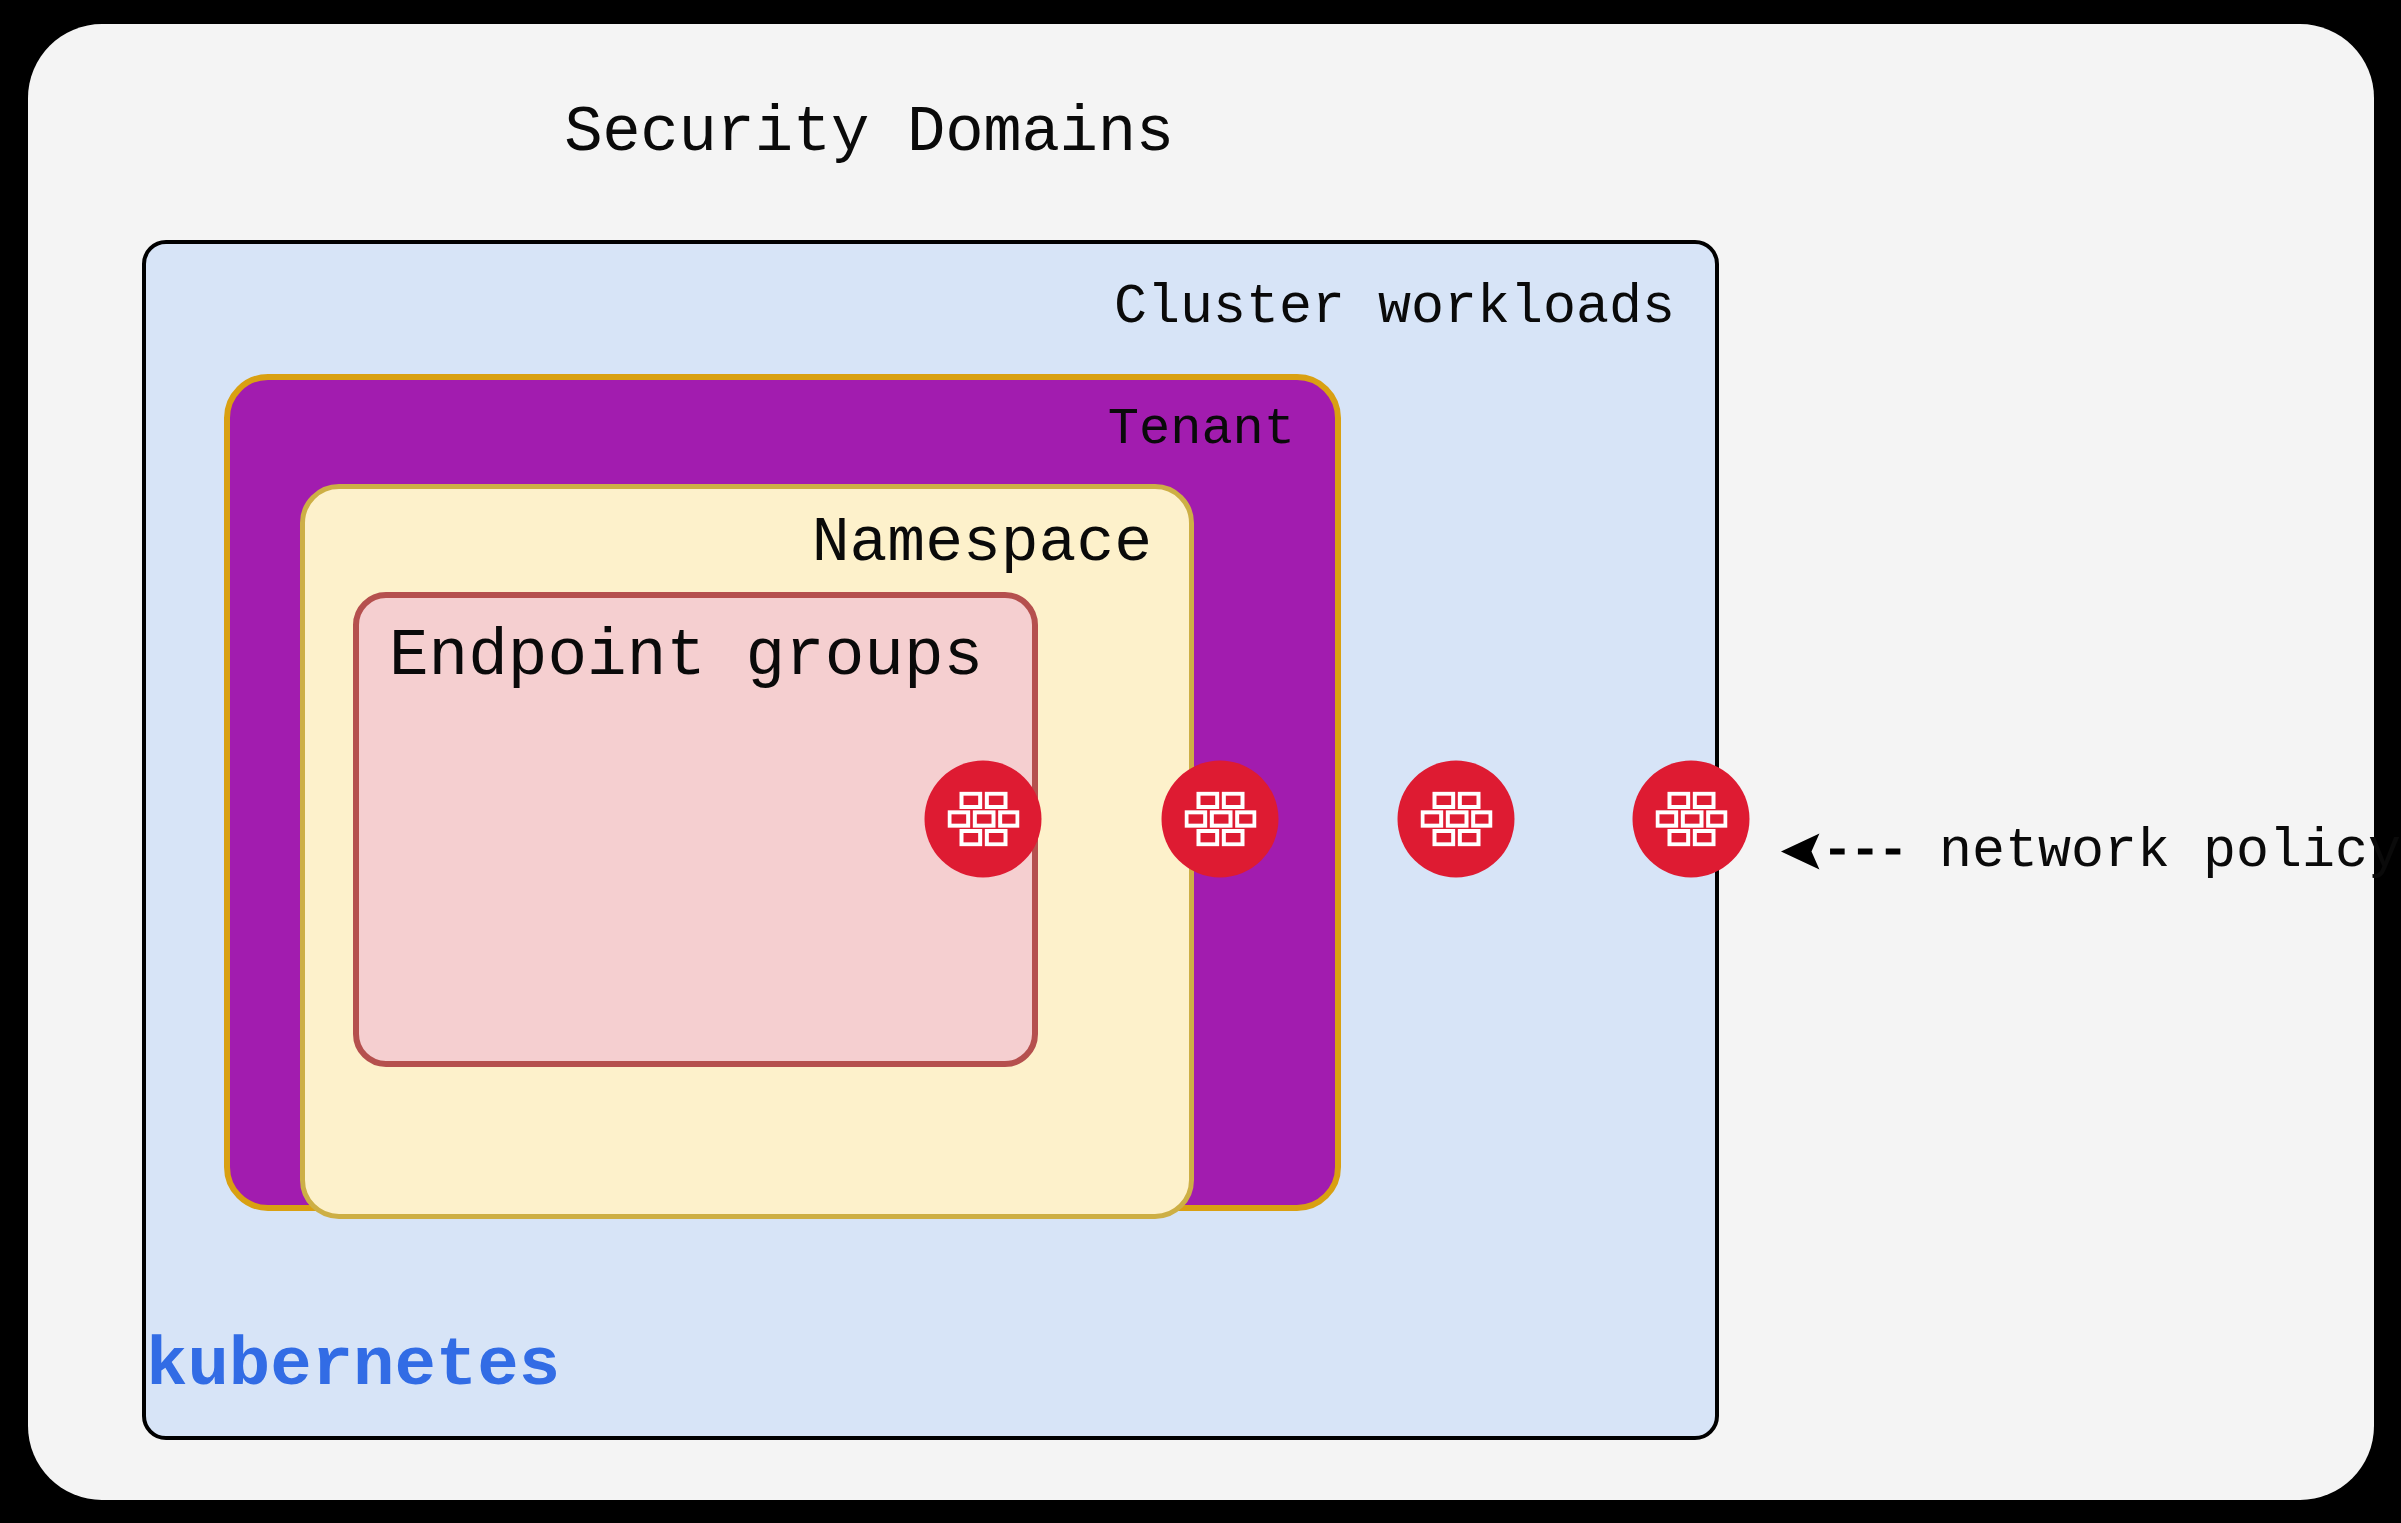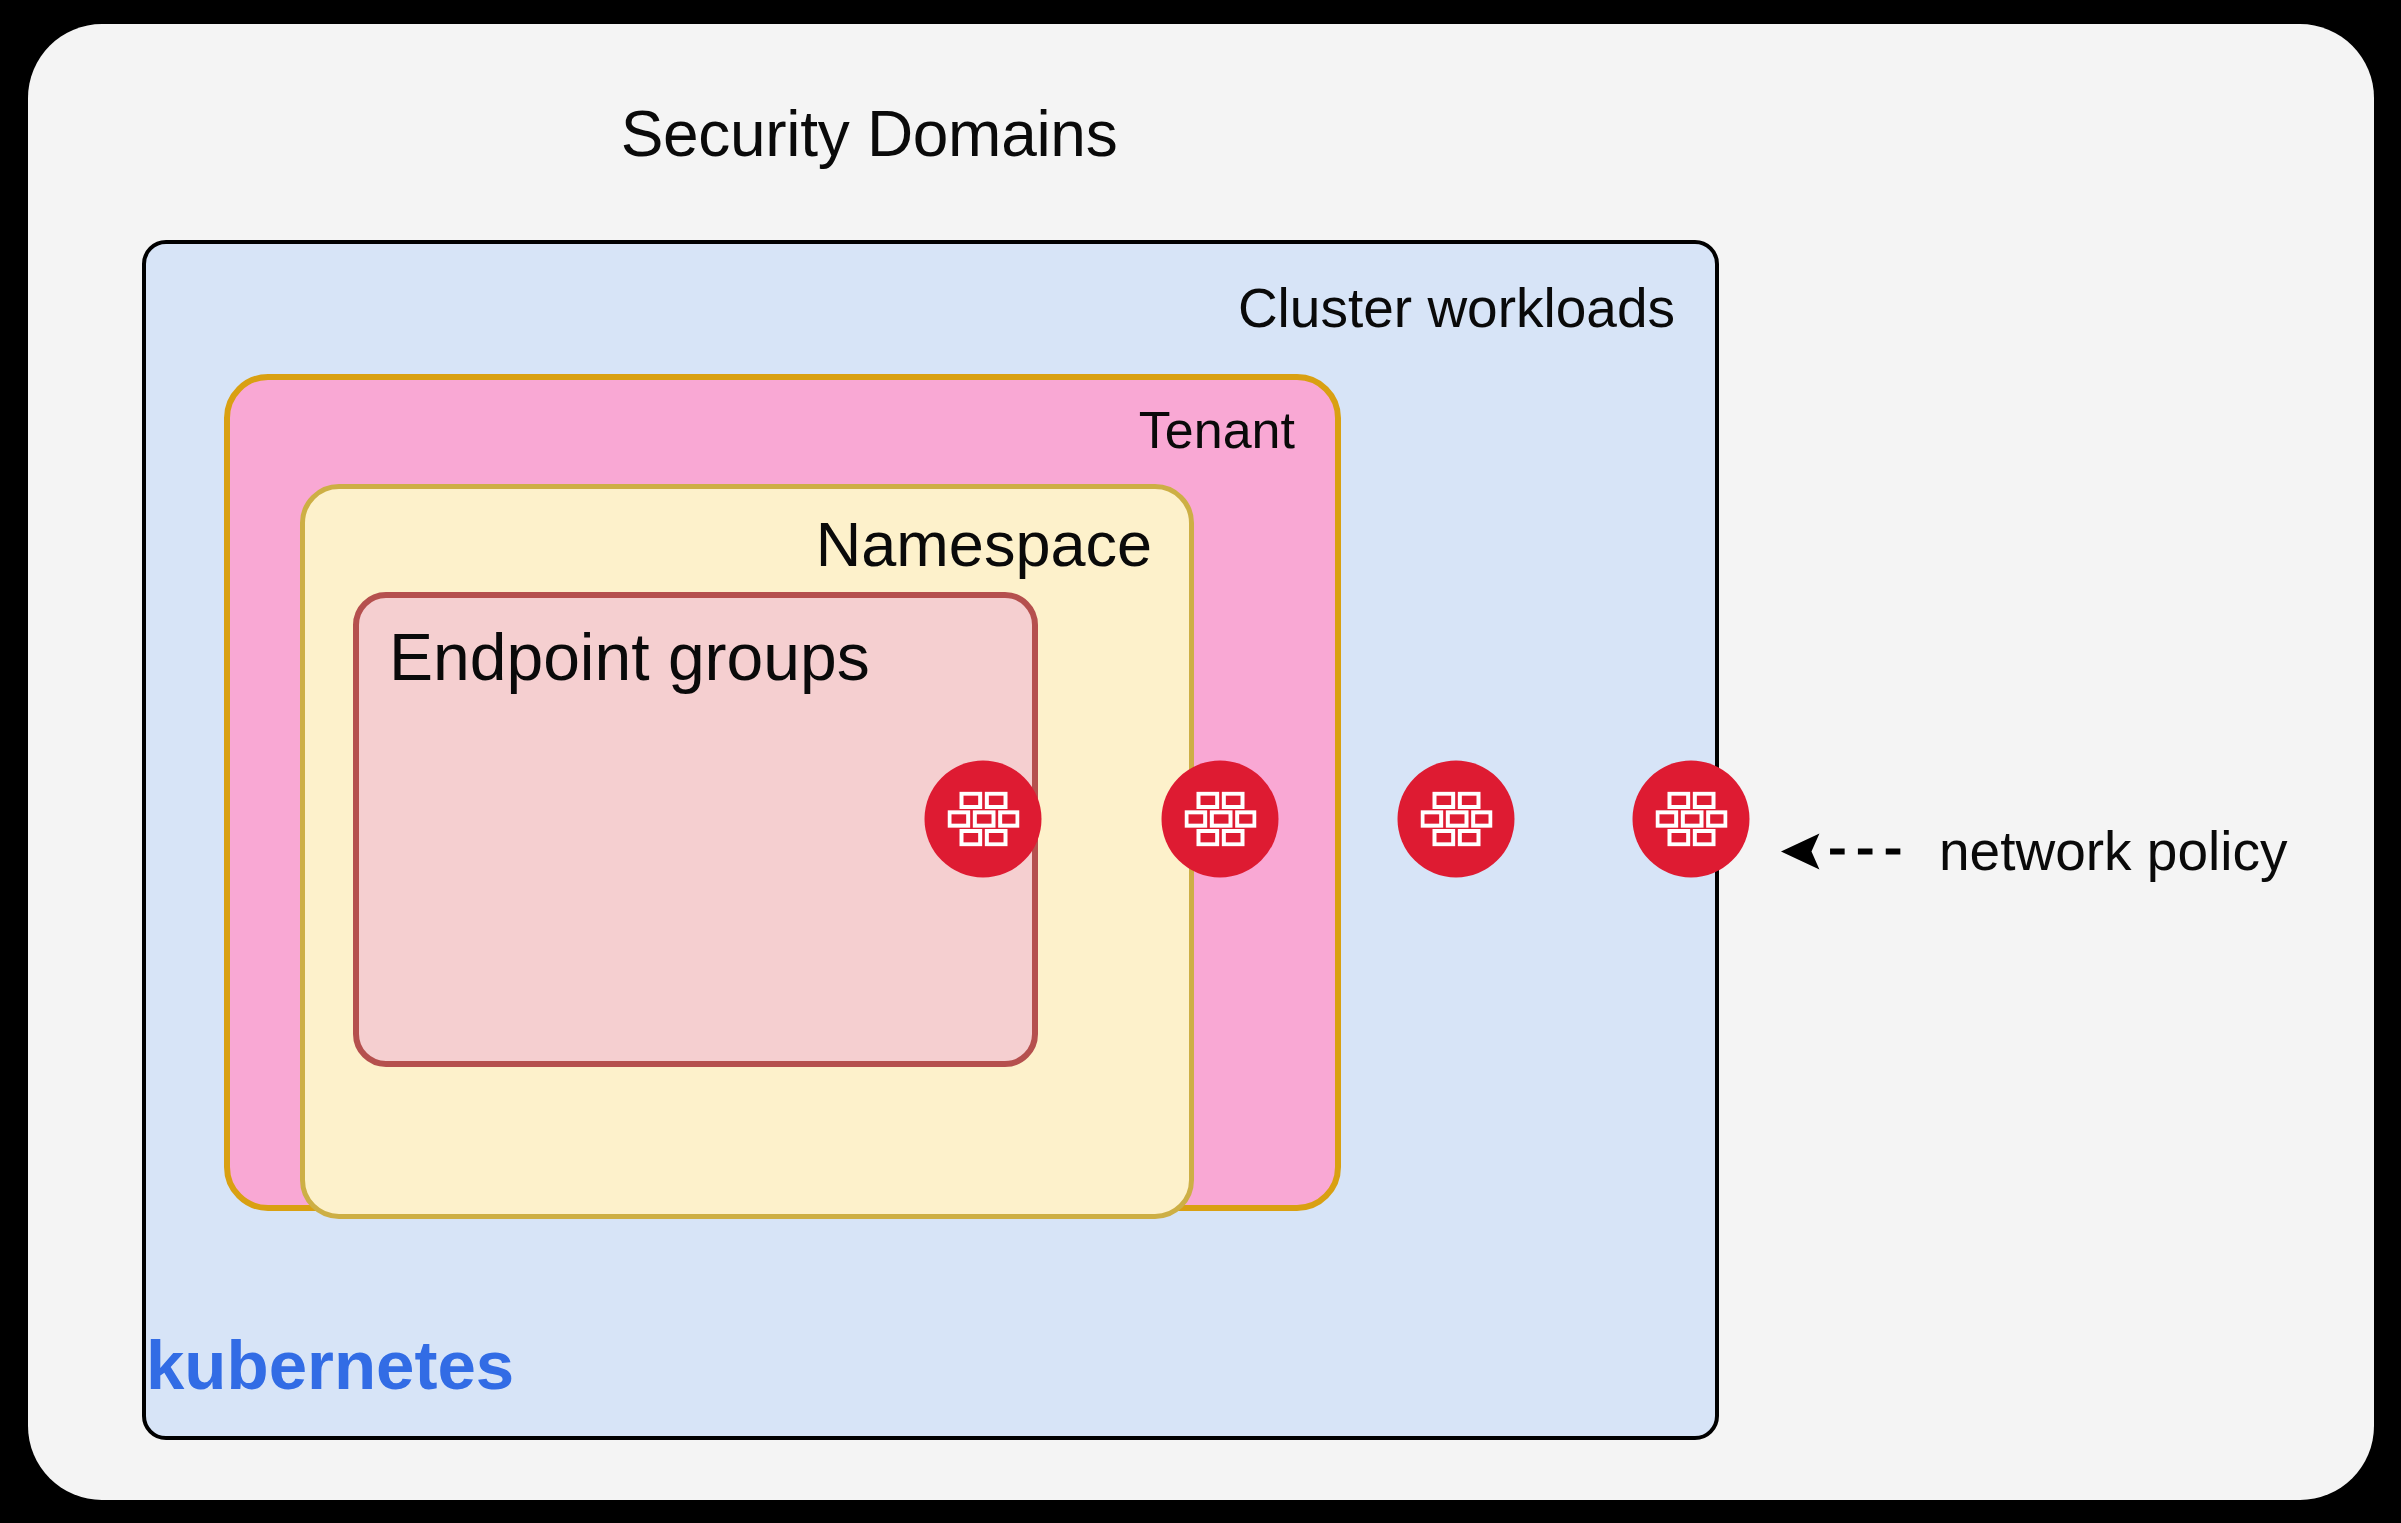--- a/index.html
+++ b/index.html
@@ -6,21 +6,21 @@
     margin: 0;
     padding: 0;
     background: #000000;
   }
   #stage {
     position: relative;
     width: 2401px;
     height: 1524px;
     background: #000000;
     overflow: hidden;
-    font-family: Liberation Sans, sans-serif;
+    font-family: Liberation Mono, monospace;
   }
 
   
   .panel-outer {
     position: absolute;
     left: 28px;
     top: 24px;
     width: 2346px;
     height: 1476px;
     background: #F4F4F4;
@@ -71,21 +71,21 @@
     white-space: nowrap;
   }
 
   
   .box-tenant {
     position: absolute;
     left: 78px;
     top: 130px;
     width: 1117px;
     height: 837px;
-    background: #f9a8d4;
+    background: #a21caf;
     border: 6px solid #D9A012;
     border-radius: 44px;
     box-sizing: border-box;
   }
   .label-tenant {
     position: absolute;
     right: 40px;
     top: 20px;
     font-size: 52px;
     color: #0a0a0a;

